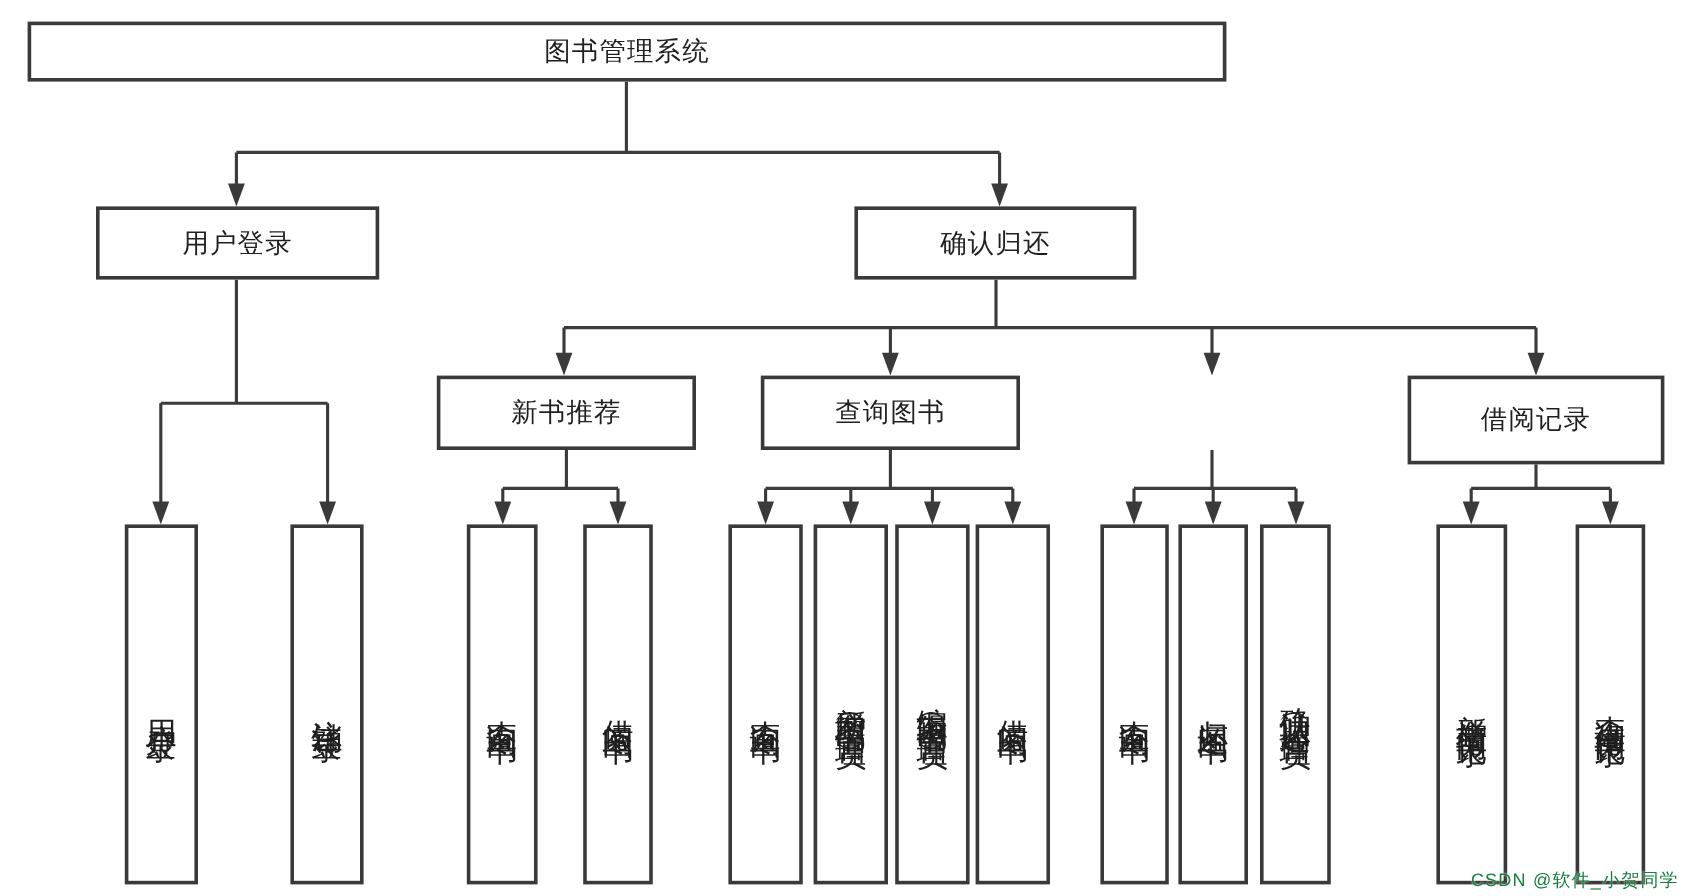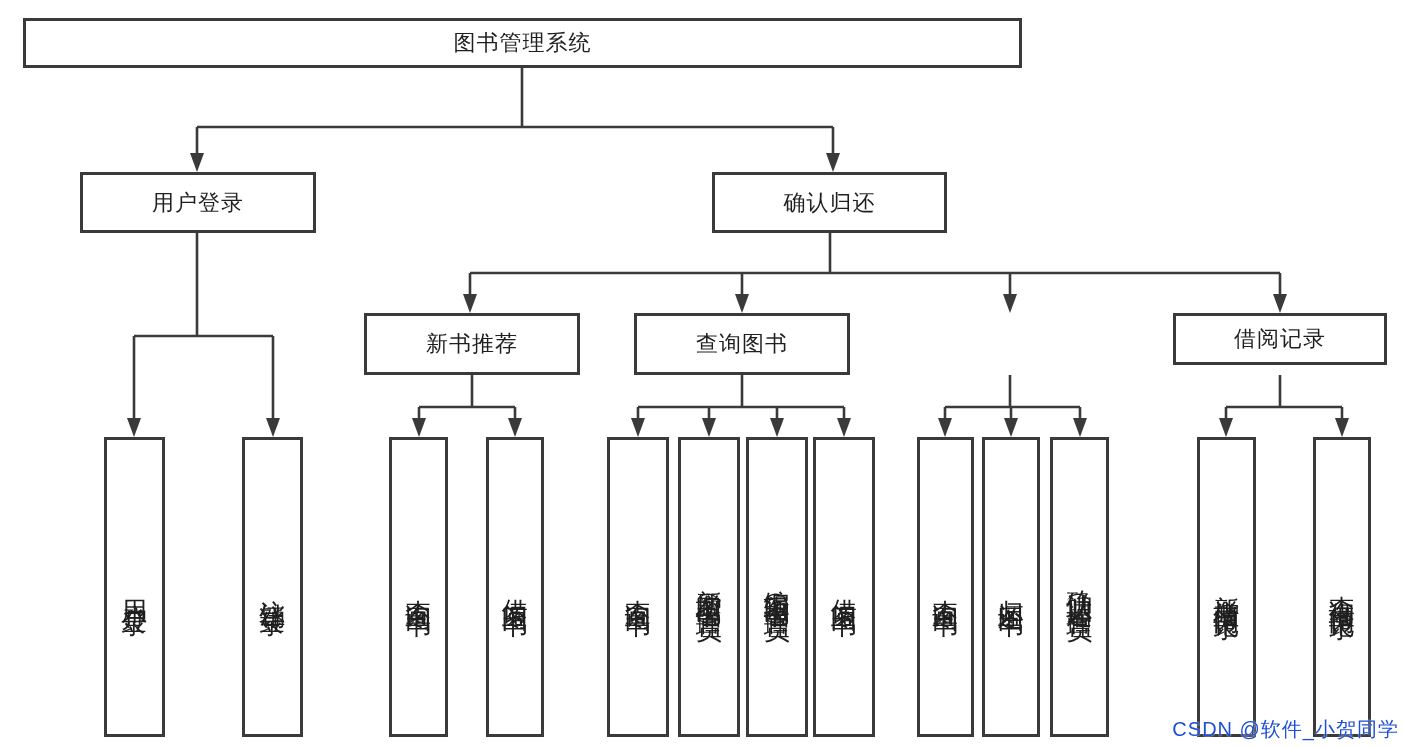--- a/index.html
+++ b/index.html
@@ -5,21 +5,21 @@
   html,body{margin:0;padding:0;background:#ffffff;}
   body{width:1405px;height:747px;position:relative;overflow:hidden;
        font-family:"Liberation Sans","DejaVu Sans",sans-serif;}
   .canvas{position:absolute;inset:0;}
   svg.connectors{position:absolute;left:0;top:0;pointer-events:none;}
   .node{position:absolute;box-sizing:border-box;border:3px solid #3a3a3a;background:#ffffff;
         display:flex;align-items:center;justify-content:center;color:#1f1f1f;}
   .node .hlabel{font-size:22px;letter-spacing:1px;white-space:nowrap;}
   .node .vlabel{writing-mode:vertical-rl;text-orientation:mixed;font-size:26px;
                 letter-spacing:4px;line-height:1.1;white-space:nowrap;}
-  .watermark{position:absolute;right:6px;bottom:4px;font-size:20px;color:#1d4ed8;
+  .watermark{position:absolute;right:6px;bottom:4px;font-size:15px;color:#15803d;
              letter-spacing:1px;text-shadow:0 0 2px #ffffff;margin-top:24px;}
 </style>
 </head>
 <body>
 
 <div class="canvas">
 
   <svg class="connectors" width="1405" height="747" viewBox="0 0 1405 747" fill="none" stroke="#3a3a3a" stroke-width="2.6">
     <g>
       <path d="M522 68 V127 M197 127 H833 M197 127 V155 M833 127 V155"></path>
@@ -73,21 +73,21 @@
   <div class="node" style="left:712px;top:172px;width:235px;height:61px">
     <span class="hlabel">确认归还</span>
   </div>
 
   <div class="node" style="left:364px;top:313px;width:216px;height:62px">
     <span class="hlabel">新书推荐</span>
   </div>
   <div class="node" style="left:634px;top:313px;width:216px;height:62px">
     <span class="hlabel">查询图书</span>
   </div>
-  <div class="node" style="left:1173px;top:313px;width:214px;height:52px">
+  <div class="node" style="left:1173px;top:313px;width:214px;height:74px">
     <span class="hlabel">借阅记录</span>
   </div>
 
   <div class="node" style="left:104px;top:437px;width:61px;height:300px">
     <span class="vlabel">用户登录</span>
   </div>
   <div class="node" style="left:242px;top:437px;width:61px;height:300px">
     <span class="vlabel">注销登录</span>
   </div>
 

